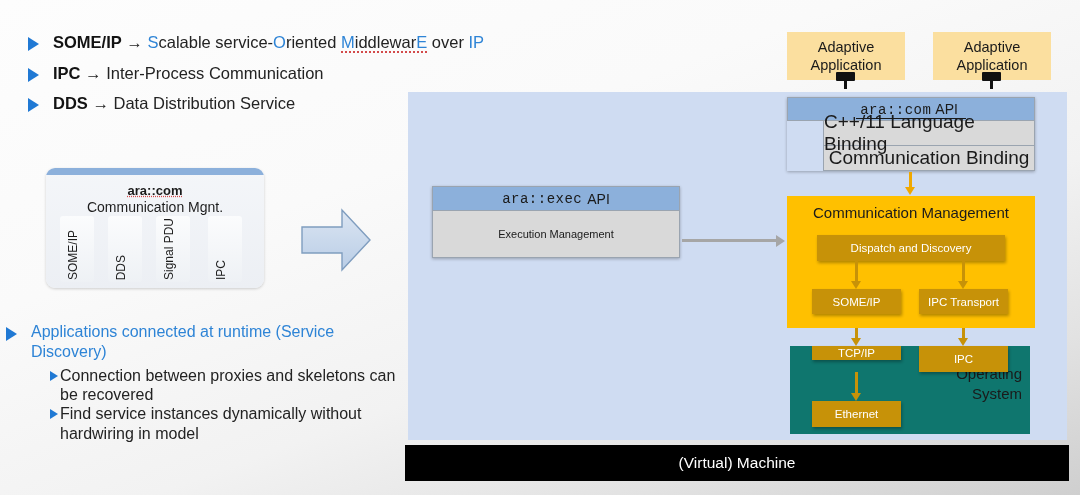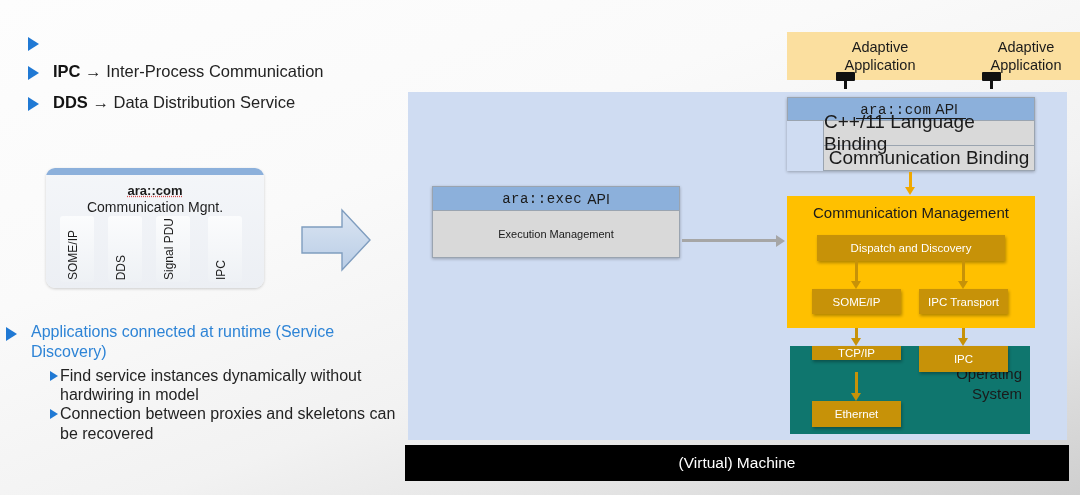--- a/index.html
+++ b/index.html
@@ -44,21 +44,21 @@
   .lvl1txt{font-size:16px;color:#2e84d6;line-height:1.25;}
   .sub{margin-top:4px;margin-left:44px;}
   .subrow{display:flex;align-items:flex-start;margin-bottom:0px;}
   .tri-s{width:0;height:0;border-left:8px solid #2079d4;border-top:5px solid transparent;
        border-bottom:5px solid transparent;margin-top:5px;margin-right:2px;flex:0 0 auto;}
   .subtxt{font-size:16px;color:#232323;line-height:1.2;}
 
   
   .adapt{position:absolute;width:118px;height:48px;background:#fbdf9f;
     display:flex;flex-direction:column;align-items:center;justify-content:center;
-    font-size:14.5px;color:#1a1a1a;line-height:1.25;padding-left:34px;}
+    font-size:14.5px;color:#1a1a1a;line-height:1.25;}
   .connector{position:absolute;width:3px;height:17px;background:#111;}
   .connector::before{content:"";position:absolute;left:-8px;top:0;width:19px;height:9px;background:#111;
     border-radius:1px;}
 
   .panel{position:absolute;left:408px;top:92px;width:659px;height:348px;background:#cfdcf2;}
   .panel-label{position:absolute;left:418px;top:419px;font-size:13.5px;color:#1a1a1a;}
 
   .vmbar{position:absolute;left:405px;top:445px;width:664px;height:36px;background:#000;
     color:#fff;display:flex;align-items:center;justify-content:center;font-size:15.5px;}
 
@@ -104,20 +104,21 @@
 </style>
 </head>
 <body>
 
 <div id="root">
 
   <div class="bullets-top">
 
     <div class="brow">
       <div class="tri"></div>
+      <div class="btxt"><b>SOME/IP</b> <span>→</span> <span class="blue">S</span><span>calable service-</span><span class="blue">O</span><span>riented </span><span class="spell"><span class="blue">M</span><span>iddlewar</span><span class="blue">E</span></span><span> over </span><span class="blue">IP</span></div>
     </div>
 
     <div class="brow">
       <div class="tri"></div>
       <div class="btxt"><b>IPC</b> <span>→</span> <span>Inter-Process Communication</span></div>
     </div>
 
     <div class="brow">
       <div class="tri"></div>
       <div class="btxt"><b>DDS</b> <span>→</span> <span>Data Distribution Service</span></div>
@@ -151,25 +152,25 @@
   </svg>
 
   <div class="bullets-bot">
     <div class="lvl1">
       <div class="tri"></div>
       <div class="lvl1txt">Applications connected at runtime (Service Discovery)</div>
     </div>
     <div class="sub">
       <div class="subrow">
         <div class="tri-s"></div>
-        <div class="subtxt">Find service instances dynamically without hardwiring in model</div>
+        <div class="subtxt">Connection between proxies and skeletons can be recovered</div>
       </div>
       <div class="subrow">
         <div class="tri-s"></div>
-        <div class="subtxt">Connection between proxies and skeletons can be recovered</div>
+        <div class="subtxt">Find service instances dynamically without hardwiring in model</div>
       </div>
     </div>
   </div>
 
   <div class="panel"></div>
 
   <div class="adapt" style="left:787px;top:32px;">
     <span>Adaptive</span>
     <span>Application</span>
   </div>

